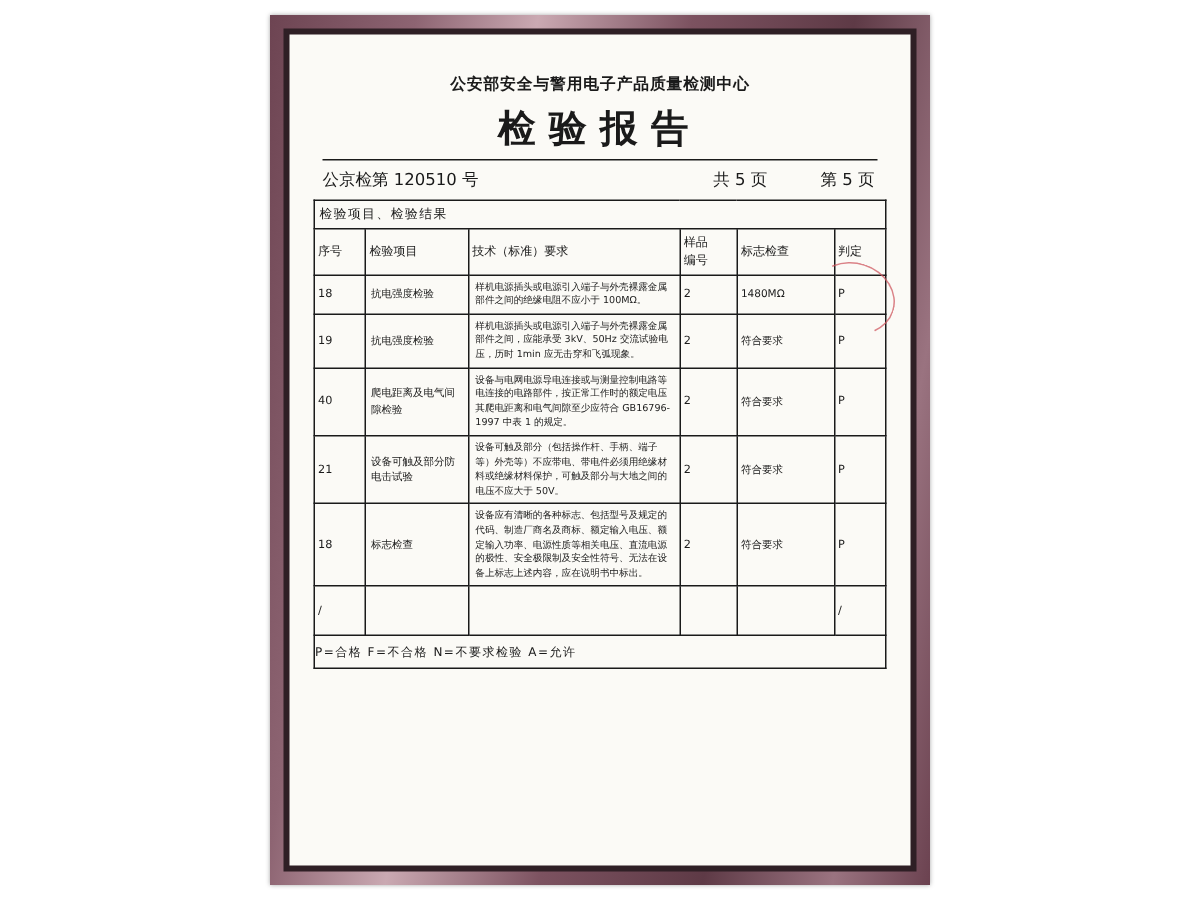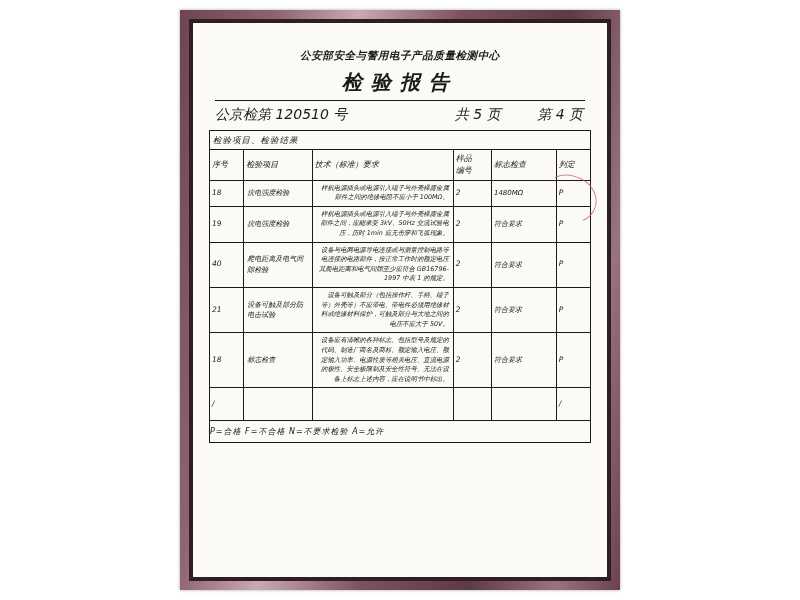--- a/index.html
+++ b/index.html
@@ -13,48 +13,48 @@
   #photo{
     position:absolute;left:180px;top:10px;width:440px;height:580px;
     background:linear-gradient(100deg,#6d4452 0%,#8d6472 18%,#caa9b2 33%,#7c5260 52%,#5e3a46 72%,#9a7380 88%,#6b4250 100%);
     padding:9px;
     box-sizing:border-box;
     box-shadow:0 0 3px rgba(0,0,0,.35);
   }
   #photo-inner{
     width:100%;height:100%;
     background:#2f1f25;
-    padding:4px;box-sizing:border-box;font-style:italic;
+    padding:4px;box-sizing:border-box;
   }
   #paper{
     width:100%;height:100%;
     background:#fbfaf6;
     box-sizing:border-box;
     padding:14px 16px 8px 16px;
     position:relative;
     color:#1a1a1a;
   }
   
   .center{text-align:center;}
   #org{
     font-family:"DejaVu Sans","Liberation Sans",sans-serif;
     font-size:10.5px;font-weight:bold;letter-spacing:.6px;
     margin-top:12px;
   }
   #title{
-    font-size:20px;font-weight:bold;letter-spacing:9px;
+    font-size:25px;font-weight:bold;letter-spacing:9px;
     margin-top:6px;margin-bottom:2px;
   }
   #rule{
     border-bottom:1.2px solid #1a1a1a;
     margin:4px 6px 5px 6px;
   }
   #subline{
     display:flex;justify-content:space-between;
-    font-size:14px;
+    font-size:11px;
     padding:0 8px 0 6px;
     margin-bottom:6px;
   }
   #subline .right span{margin-left:32px;}
   
   table{
     border-collapse:collapse;
     width:100%;
     table-layout:fixed;
     font-size:7px;
@@ -62,21 +62,21 @@
   td,th{
     border:0.9px solid #1a1a1a;
     padding:2px 2px;
     vertical-align:middle;
     text-align:left;
     line-height:1.45;
   }
   th{font-weight:normal;font-size:8px;padding:3px 2px;}
   .secthead{font-size:8.5px;padding:3px;letter-spacing:1px;}
   td.req{
-    text-align:right;
+    text-align:left;
     font-size:6.4px;
     line-height:1.5;
     padding:3px 4px;
   }
   td.item{font-size:7px;line-height:1.5;padding:2px 3px;}
   td.no{font-size:7.5px;}
   td.res{font-size:7px;}
   td.verdict{font-size:7.5px;}
   .blank-row td{height:26px;}
   #footer{
@@ -100,21 +100,21 @@
     <div id="paper">
 
       <div id="org" class="center">公安部安全与警用电子产品质量检测中心</div>
       <div id="title" class="center">检验报告</div>
       <div id="rule"></div>
 
       <div id="subline">
         <div class="left">公京检第 120510 号</div>
         <div class="right">
           <span>共 5 页</span>
-          <span>第 4 页</span>
+          <span>第 5 页</span>
         </div>
       </div>
 
       <table>
         <colgroup>
           <col style="width:9%">
           <col style="width:18%">
           <col style="width:37%">
           <col style="width:10%">
           <col style="width:17%">

